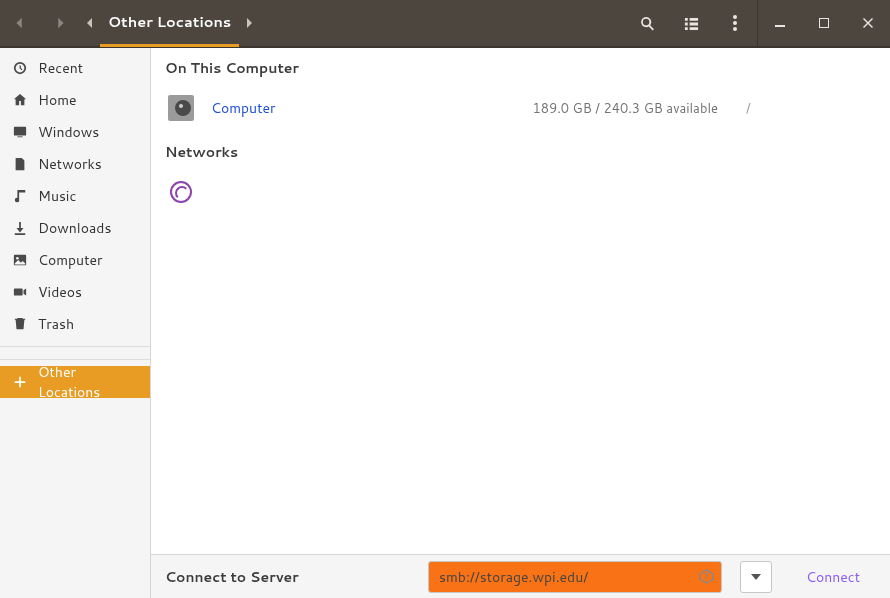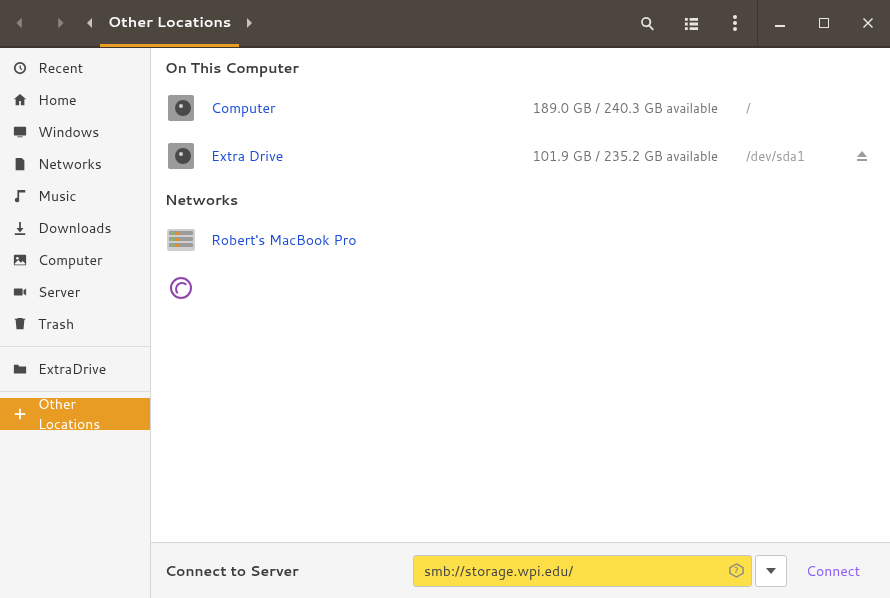--- a/index.html
+++ b/index.html
@@ -48,23 +48,23 @@
   .srv { width:28px; height:22px; background:#cfcfcf; border-radius:2px; display:flex; flex-direction:column; gap:2px; padding:2px; position:relative;}
   .srv-line { height:4px; background:#9b9b9b; border-radius:1px; position:relative; display:flex; align-items:center;}
   .srv-line::before { content:""; width:3px;height:3px;background:#7ac943;border-radius:50%; margin-left:2px;}
   .srv-line::after { content:""; width:3px;height:3px;background:#ff8a00;border-radius:50%; margin-left:2px;}
 
   
   .globe { width:22px; height:22px; border:2.5px solid #8e44ad; border-radius:50%; position:relative;}
   .globe::before {content:"";position:absolute;left:3px;top:3px;width:10px;height:10px;border:2px solid #8e44ad;border-radius:50%;border-right-color:transparent;border-bottom-color:transparent;}
 
   
-  .bottombar { height:56px; border-top:1px solid #d8d6d4; background:#f5f5f5; display:flex; align-items:center; padding:0 14px; gap:3px;}
+  .bottombar { height:44px; border-top:1px solid #d8d6d4; background:#f5f5f5; display:flex; align-items:center; padding:0 14px; gap:18px;}
   .bb-label { font-weight:700; font-size:14px; color:#3b3b3b; flex:0 0 245px;}
-  .bb-input-wrap { flex:1; display:flex; align-items:center; background:#fde047; border:1px solid #c8c6c3; border-radius:3px; height:32px;justify-content:center;}
+  .bb-input-wrap { flex:1; display:flex; align-items:center; background:#f97316; border:1px solid #c8c6c3; border-radius:3px; height:32px;justify-content:center;}
   .bb-input { flex:1; border:none; outline:none; padding:0 10px; font-size:14px; color:#444; background:transparent; font-family:inherit;}
   .bb-inner-btn { width:30px; height:30px; display:flex; align-items:center; justify-content:center; cursor:pointer;}
   .bb-inner-btn svg { fill:#777; }
   .bb-drop { width:32px; height:32px; display:flex; align-items:center; justify-content:center; border:1px solid #c8c6c3; border-radius:3px; background:#fff; cursor:pointer;}
   .bb-connect { padding:0 16px; height:32px; display:flex; align-items:center; font-size:14px; color:#8b5cf6; cursor:pointer;}
 </style>
 </head>
 <body>
 
 <div class="headerbar">
@@ -192,41 +192,33 @@
         </span>
       <span>Computer</span>
     </div>
     <div class="sb-item">
       <span class="sb-icon">
           <svg width="14" height="14" viewBox="0 0 16 16">
             <rect x="1" y="4" width="10" height="8" rx="1"></rect>
             <path d="M12 6l3-2v8l-3-2z"></path>
           </svg>
         </span>
-      <span>Server</span>
+      <span>Videos</span>
     </div>
     <div class="sb-item">
       <span class="sb-icon">
           <svg width="14" height="14" viewBox="0 0 16 16">
             <path d="M3 3h10l-1 11H4zM5 1h6v1H5zM2 2h12v1H2z"></path>
           </svg>
         </span>
       <span>Trash</span>
     </div>
 
     <div class="sb-divider"></div>
 
-    <div class="sb-item">
-      <span class="sb-icon">
-          <svg width="14" height="14" viewBox="0 0 16 16">
-            <path d="M1 3h5l1 2h8v8H1z"></path>
-          </svg>
-        </span>
-      <span>ExtraDrive</span>
-    </div>
 
     <div class="sb-divider"></div>
 
     <div class="sb-item active">
       <span class="sb-icon">
           <svg width="14" height="14" viewBox="0 0 16 16">
             <path d="M7 2h2v5h5v2H9v5H7V9H2V7h5z"></path>
           </svg>
         </span>
       <span>Other Locations</span>
@@ -241,48 +233,23 @@
           <div class="drv"></div>
         </div>
       <div class="row-name">Computer</div>
       <div class="row-meta">
         <span>189.0 GB</span> / <span>240.3 GB available</span>
       </div>
       <div class="row-path">/</div>
       <div class="row-eject"></div>
     </div>
 
-    <div class="row">
-      <div class="row-icon">
-          <div class="drv"></div>
-        </div>
-      <div class="row-name">Extra Drive</div>
-      <div class="row-meta">
-        <span>101.9 GB</span> / <span>235.2 GB available</span>
-      </div>
-      <div class="row-path">/dev/sda1</div>
-      <div class="row-eject">
-        <svg width="12" height="12" viewBox="0 0 12 12">
-            <path d="M6 1 1 7h10zM1 9h10v2H1z"></path>
-          </svg>
-      </div>
-    </div>
 
     <div class="section-header">Networks</div>
 
-    <div class="row">
-      <div class="row-icon">
-        <div class="srv">
-            <div class="srv-line"></div>
-            <div class="srv-line"></div>
-            <div class="srv-line"></div>
-          </div>
-      </div>
-      <div class="row-name">Robert's MacBook Pro</div>
-    </div>
 
     <div class="row">
       <div class="row-icon">
           <div class="globe"></div>
         </div>
     </div>
 
     <div style="flex:1"></div>
 
     <div class="bottombar">

